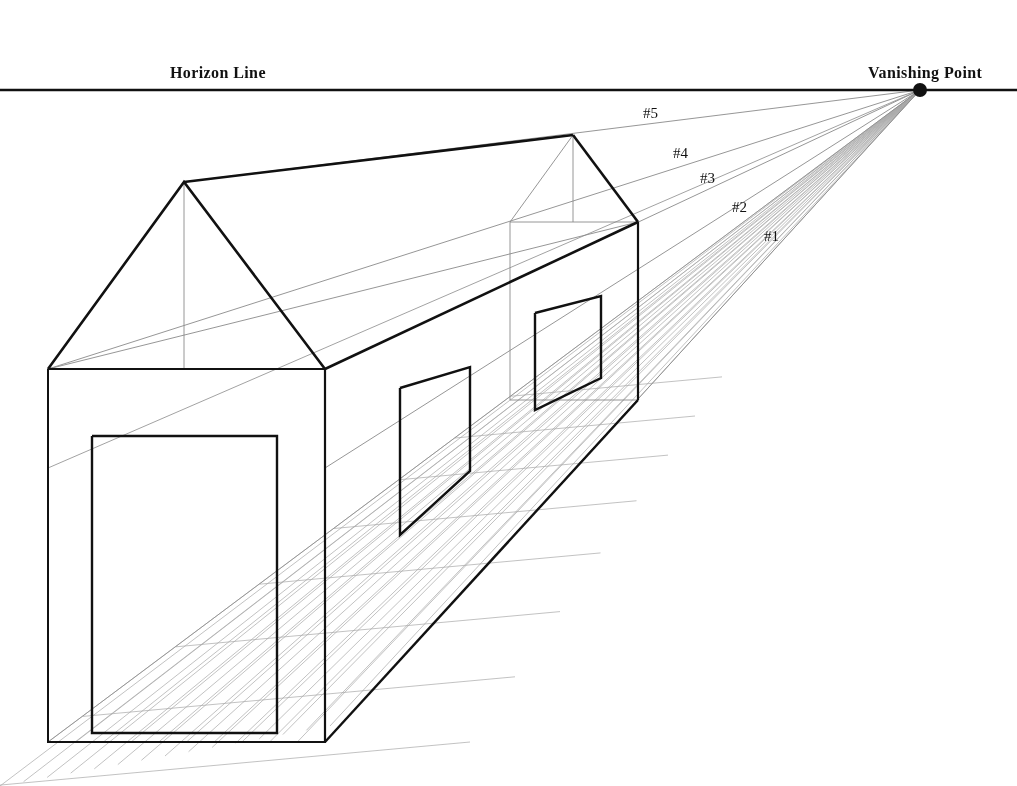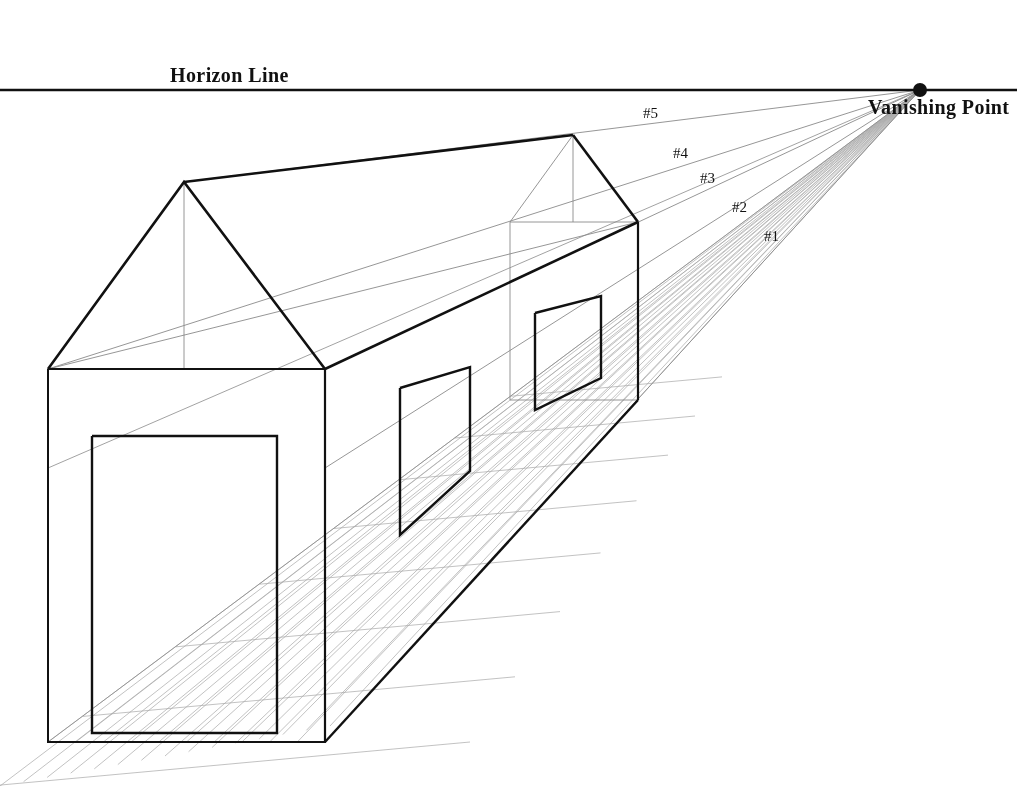--- a/index.html
+++ b/index.html
@@ -27,21 +27,21 @@
     display: block;
   }
   .lbl {
     position: absolute;
     white-space: nowrap;
     color: #111111;
     font-family: "Liberation Serif", "DejaVu Serif", serif;
     user-select: none;
   }
   .lbl-major {
-    font-size: 20px;
+    font-size: 16px;
     font-weight: 700;
     letter-spacing: 0.4px;
   }
   .lbl-ray {
     font-size: 15px;
     font-weight: 400;
   }
 </style>
 </head>
 <body>
@@ -132,21 +132,21 @@
         <polygon points="92,733 277,733 277,648 92,733"></polygon>
       </clipPath>
       <g>
         <line x1="0" y1="90" x2="1017" y2="90" stroke="#111111" stroke-width="2.6" stroke-linecap="butt"></line>
         <circle cx="920" cy="90" r="7" fill="#111111"></circle>
       </g>
     </svg>
 
   <div class="lbl lbl-major" style="left:170px; top:64px;">Horizon Line</div>
 
-  <div class="lbl lbl-major" style="left:868px; top:64px;margin-top:32px;">Vanishing Point</div>
+  <div class="lbl lbl-major" style="left:868px; top:64px;">Vanishing Point</div>
 
   <div class="lbl lbl-ray" style="left:643px; top:105px;">#5</div>
   <div class="lbl lbl-ray" style="left:673px; top:145px;">#4</div>
   <div class="lbl lbl-ray" style="left:700px; top:170px;">#3</div>
   <div class="lbl lbl-ray" style="left:732px; top:199px;">#2</div>
   <div class="lbl lbl-ray" style="left:764px; top:228px;">#1</div>
 
 </div>
 
 </body></html>

